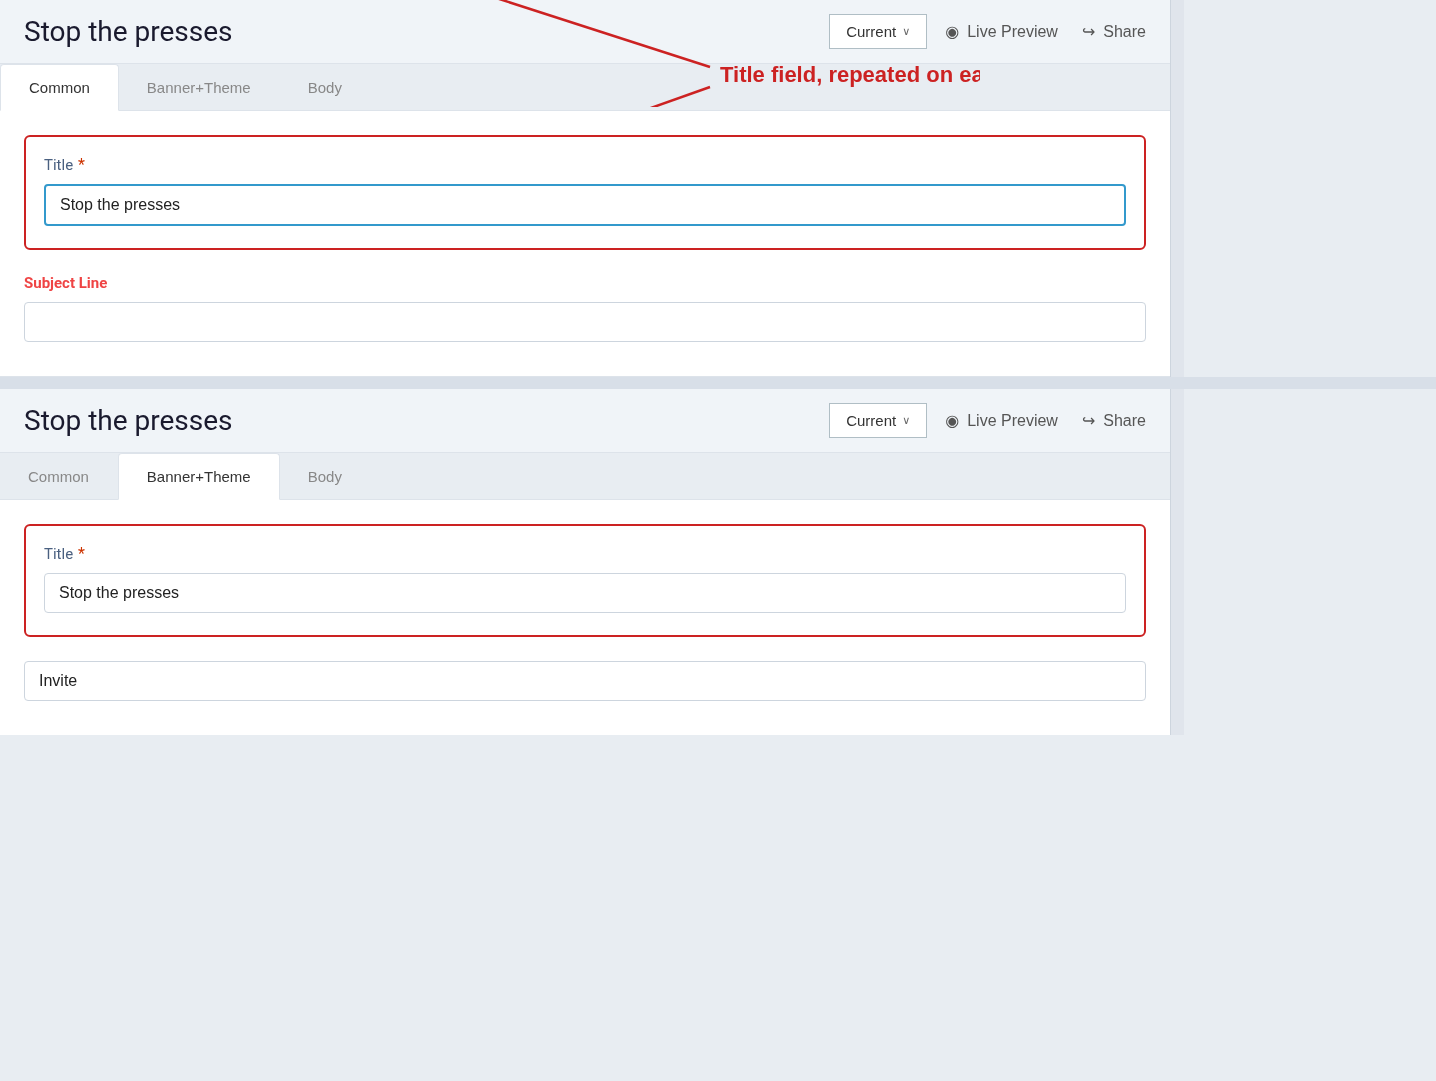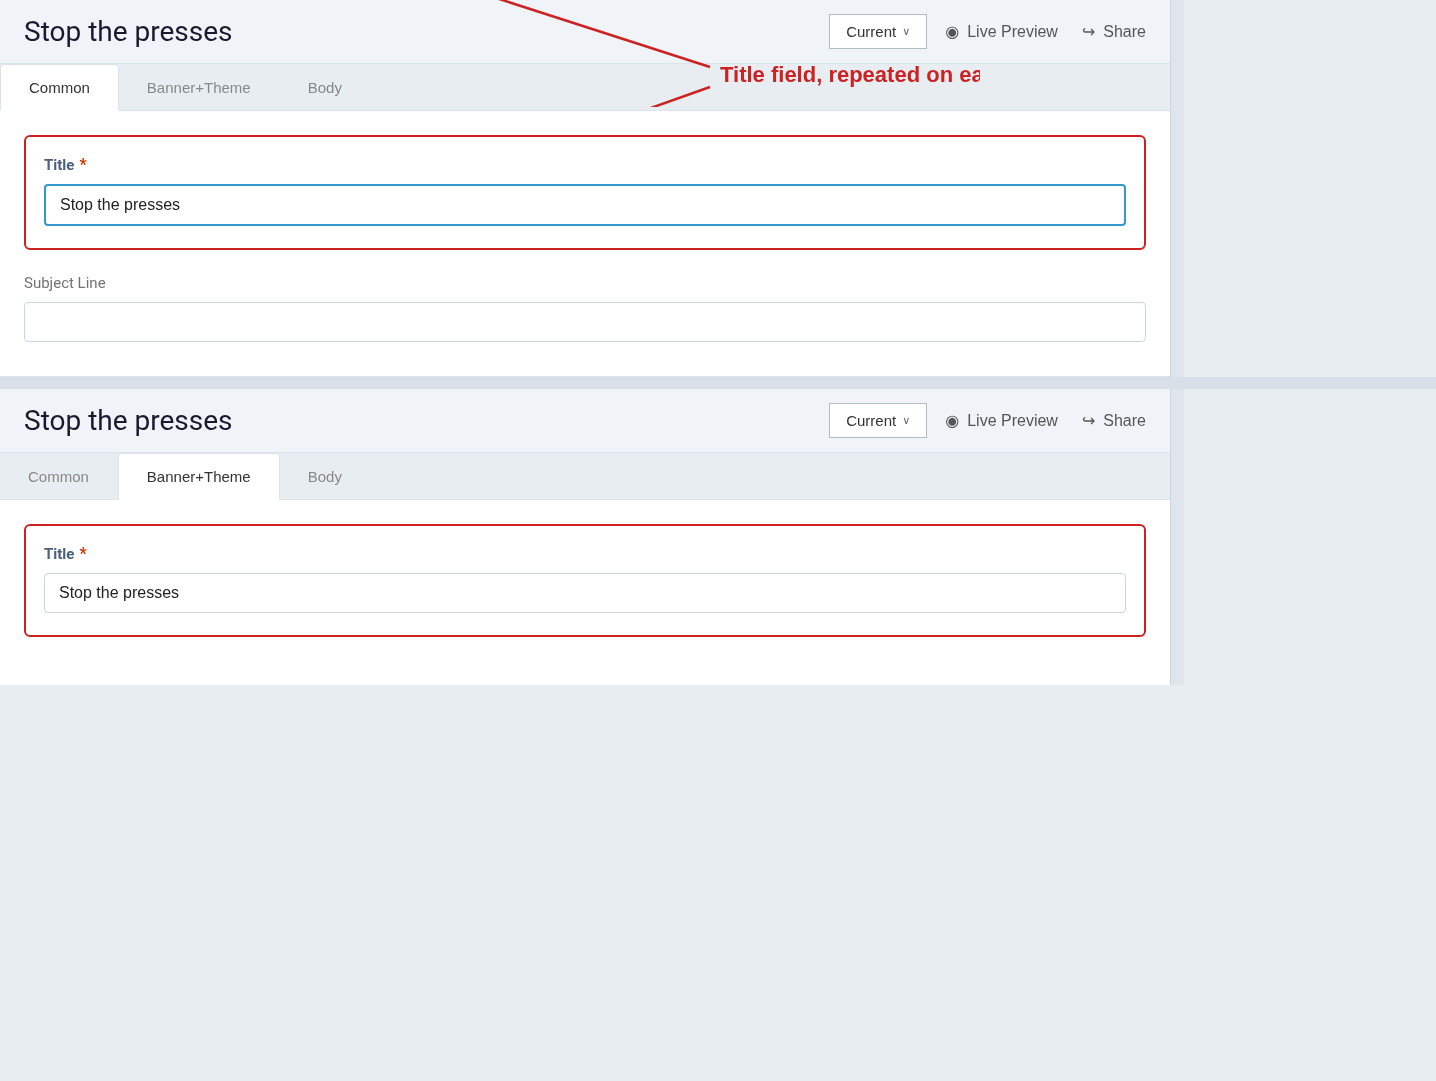--- a/index.html
+++ b/index.html
@@ -123,21 +123,21 @@
     .field-section {
       border: 2px solid #cc2222;
       border-radius: 6px;
       padding: 18px 18px 22px 18px;
       margin-bottom: 24px;
       background: #fff;
     }
 
     .field-label {
       font-size: 15px;
-      font-weight: 700;
+      font-weight: 400;
       color: #4a6080;
       margin-bottom: 10px;
       display: flex;
       align-items: center;
       gap: 5px;
     }
 
     .required-star {
       color: #cc3300;
       font-size: 16px;
@@ -163,22 +163,22 @@
       outline: none;
       background: #fff;
     }
 
     .subject-section {
       margin-bottom: 10px;
     }
 
     .subject-label {
       font-size: 15px;
-      font-weight: 400;
-      color: #737373;
+      font-weight: 700;
+      color: #ef4444;
       margin-bottom: 10px;
     }
 
     
     .panel-separator {
       height: 12px;
       background: #d8dfe8;
     }
 
     
@@ -317,18 +317,19 @@
 
         <div class="field-section">
           <div class="field-label">
             <span>Title</span>
             <span class="required-star">*</span>
           </div>
           <input type="text" class="field-input-plain" value="Stop the presses" style="">
         </div>
 
         <div class="subject-section">
+          <input type="text" class="field-input-plain" value="Invite" style="">
         </div>
       </div>
     </div>
   </div>
   <div class="panel-side"></div>
 </div>
 
 </body></html>

